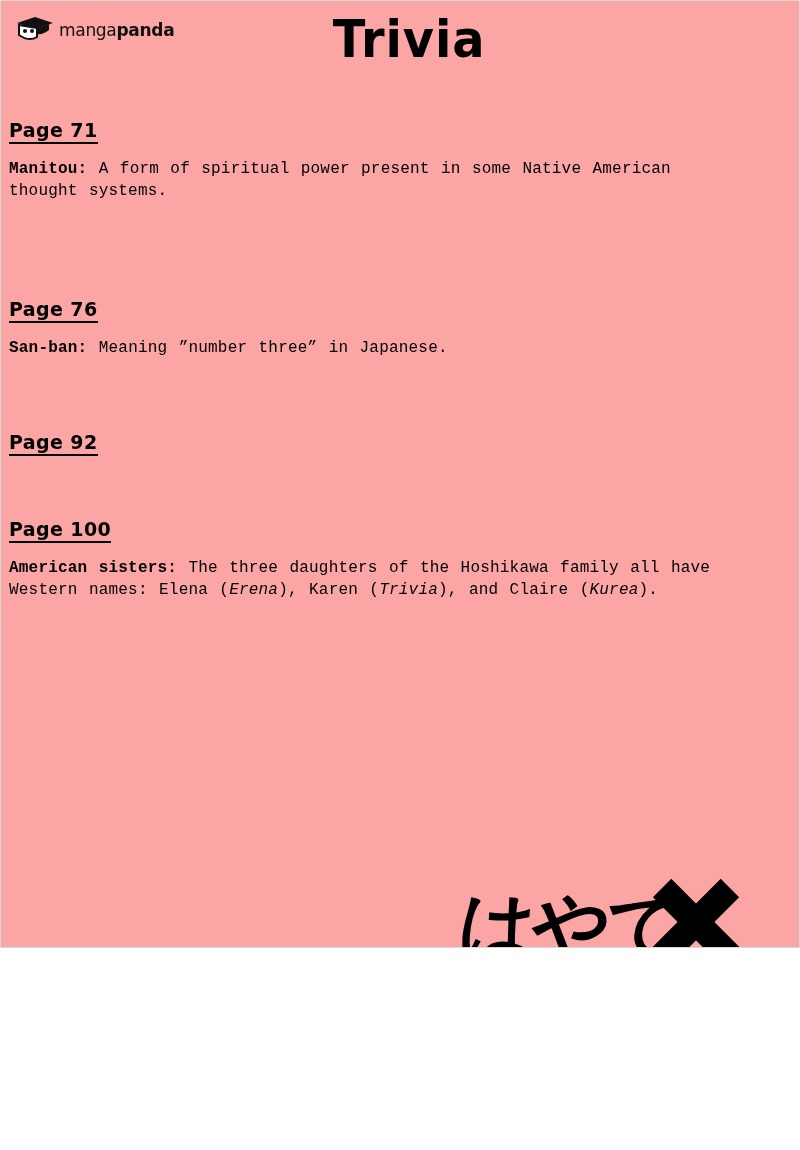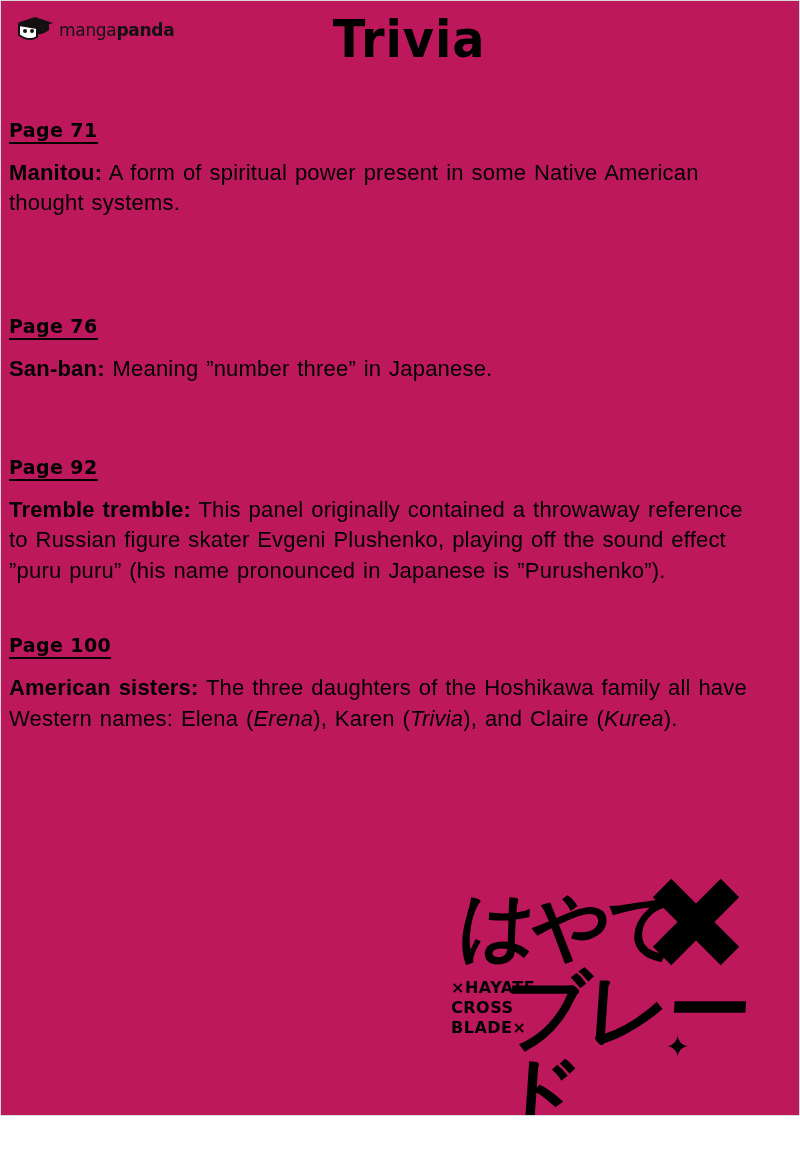--- a/index.html
+++ b/index.html
@@ -3,22 +3,22 @@
 <meta charset="utf-8">
 <style>
   html, body {
     margin: 0;
     padding: 0;
     background: #ffffff;
   }
   .page {
     position: relative;
     width: 800px;
-    height: 1116px;
-    background: #be185d;
+    height: 948px;
+    background: #fca5a5;
     border: 1px solid #d8d8d8;
     box-sizing: border-box;
     overflow: hidden;
     font-family: "DejaVu Sans", sans-serif;
     color: #000000;
   }
 
   
   .header {
     position: absolute;
@@ -82,22 +82,22 @@
     font-family: "DejaVu Sans", sans-serif;
     font-size: 19px;
     font-weight: bold;
     letter-spacing: 0.4px;
     display: inline-block;
     border-bottom: 2px solid #000;
     padding-bottom: 1px;
     margin-bottom: 14px;
   }
   .entry-body {
-    font-family: Liberation Sans, sans-serif;
-    font-size: 22px;
+    font-family: Liberation Mono, monospace;
+    font-size: 16px;
     line-height: 1.38;
     letter-spacing: 0.2px;
     word-spacing: 1.5px;
   }
   .entry-body .term {
     font-weight: bold;
   }
   .entry-body .ital {
     font-style: italic;
   }
@@ -207,21 +207,20 @@
 
     <div class="entry">
       <div class="entry-page">Page 76</div>
       <div class="entry-body"><span class="term">San-ban:</span><span> Meaning ”number three” in Japanese.</span></div>
     </div>
 
     <div class="spacer-2"></div>
 
     <div class="entry">
       <div class="entry-page">Page 92</div>
-      <div class="entry-body"><span class="term">Tremble tremble:</span><span> This panel originally contained a throwaway reference to Russian figure skater Evgeni Plushenko, playing off the sound effect ”puru puru” (his name pronounced in Japanese is ”Purushenko”).</span></div>
     </div>
 
     <div class="spacer-3"></div>
 
     <div class="entry">
       <div class="entry-page">Page 100</div>
       <div class="entry-body"><span class="term">American sisters:</span><span> The three daughters of the Hoshikawa family all have Western names: Elena (</span><span class="ital">Erena</span><span>), Karen (</span><span class="ital">Trivia</span><span>), and Claire (</span><span class="ital">Kurea</span><span>).</span></div>
     </div>
 
   </div>

